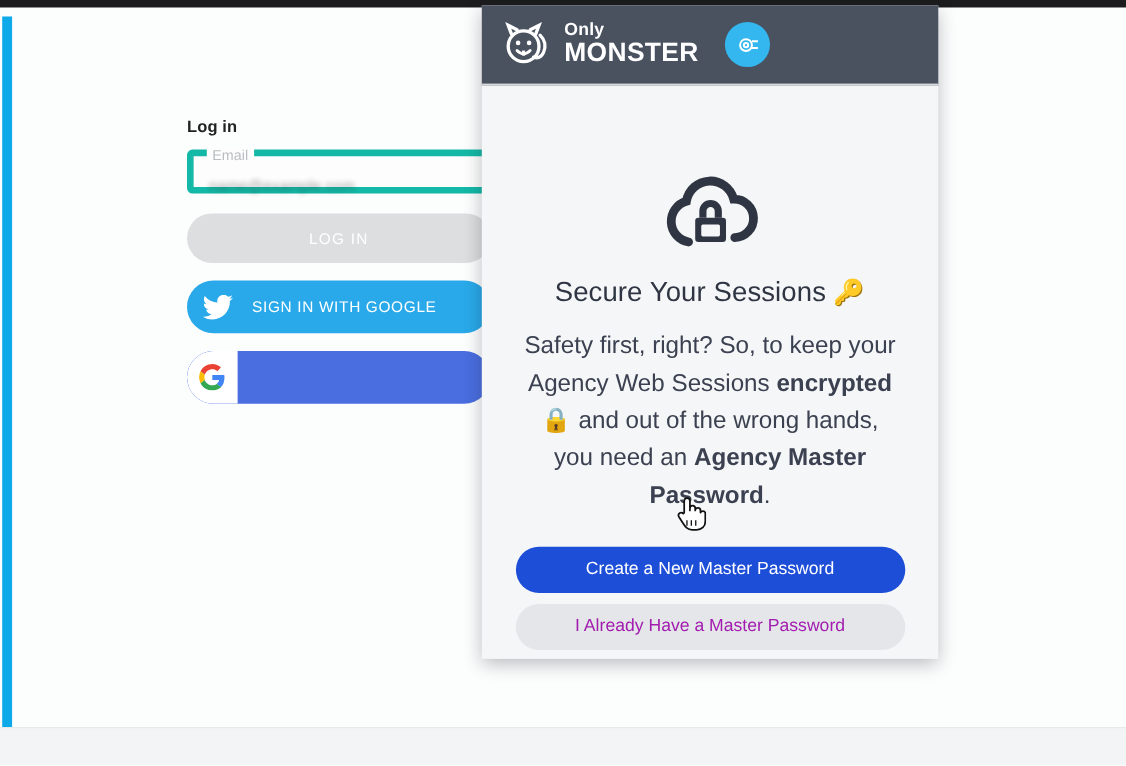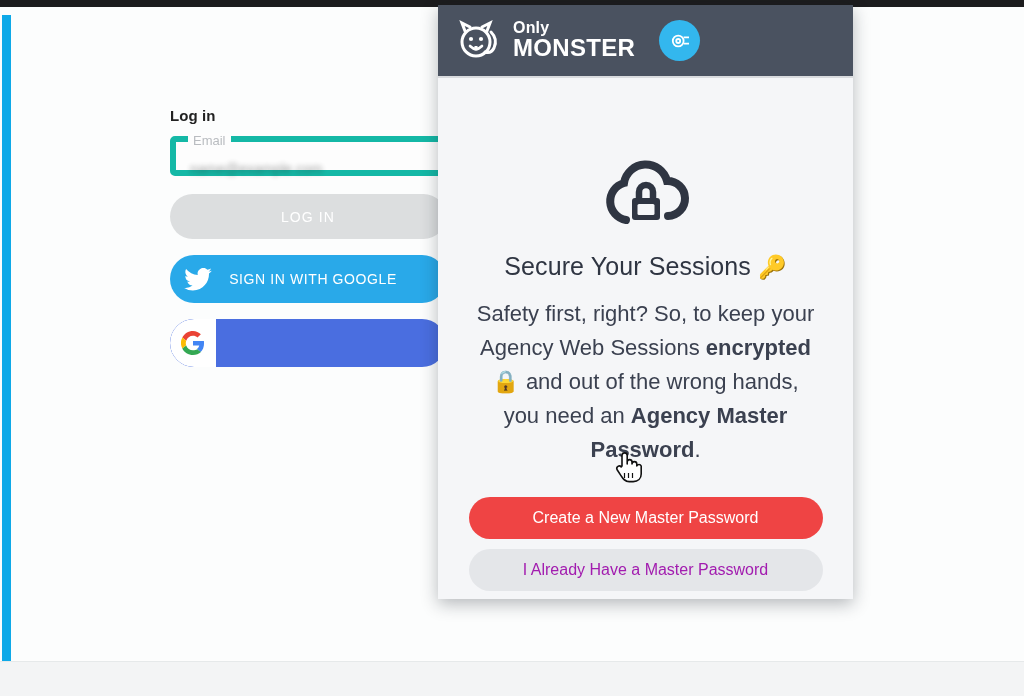--- a/index.html
+++ b/index.html
@@ -120,21 +120,21 @@
   .panel-text {
     font-size: 22px; color: #3b4150; line-height: 1.55;
     max-width: 340px; margin: 0 auto 30px;
   }
   .panel-text b { font-weight: bold; }
   .pbtn {
     display: block; width: 354px; height: 42px; margin: 0 auto 10px;
     border-radius: 22px; border: none; font-size: 16px;
     display: flex; align-items: center; justify-content: center;
   }
-  .pbtn-primary { background: #ef4444; color: #ffffff; }
+  .pbtn-primary { background: #1d4ed8; color: #ffffff; }
   .pbtn-secondary { background: #e4e6e9; color: #a21caf; }
 
   
   .cursor { position: absolute; left: 614px; top: 450px; width: 28px; height: 33px; }
 </style>
 </head>
 <body>
 
 <div id="screen">
 

